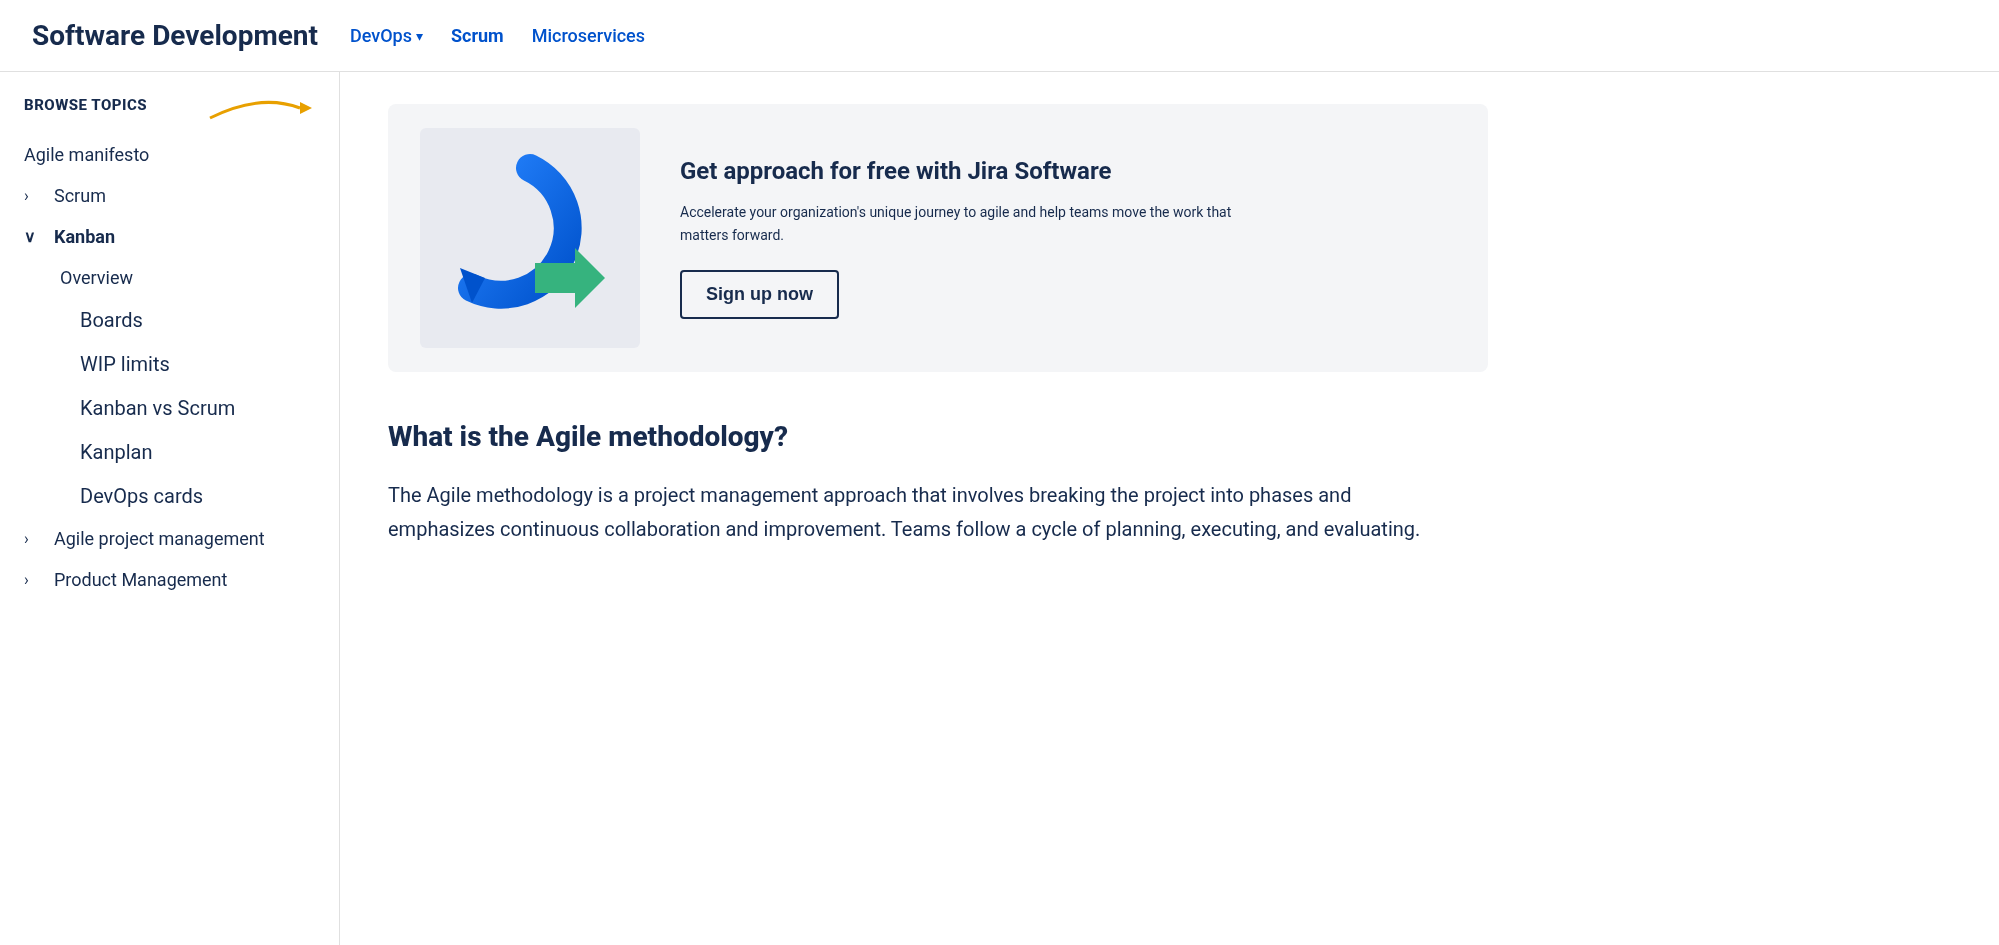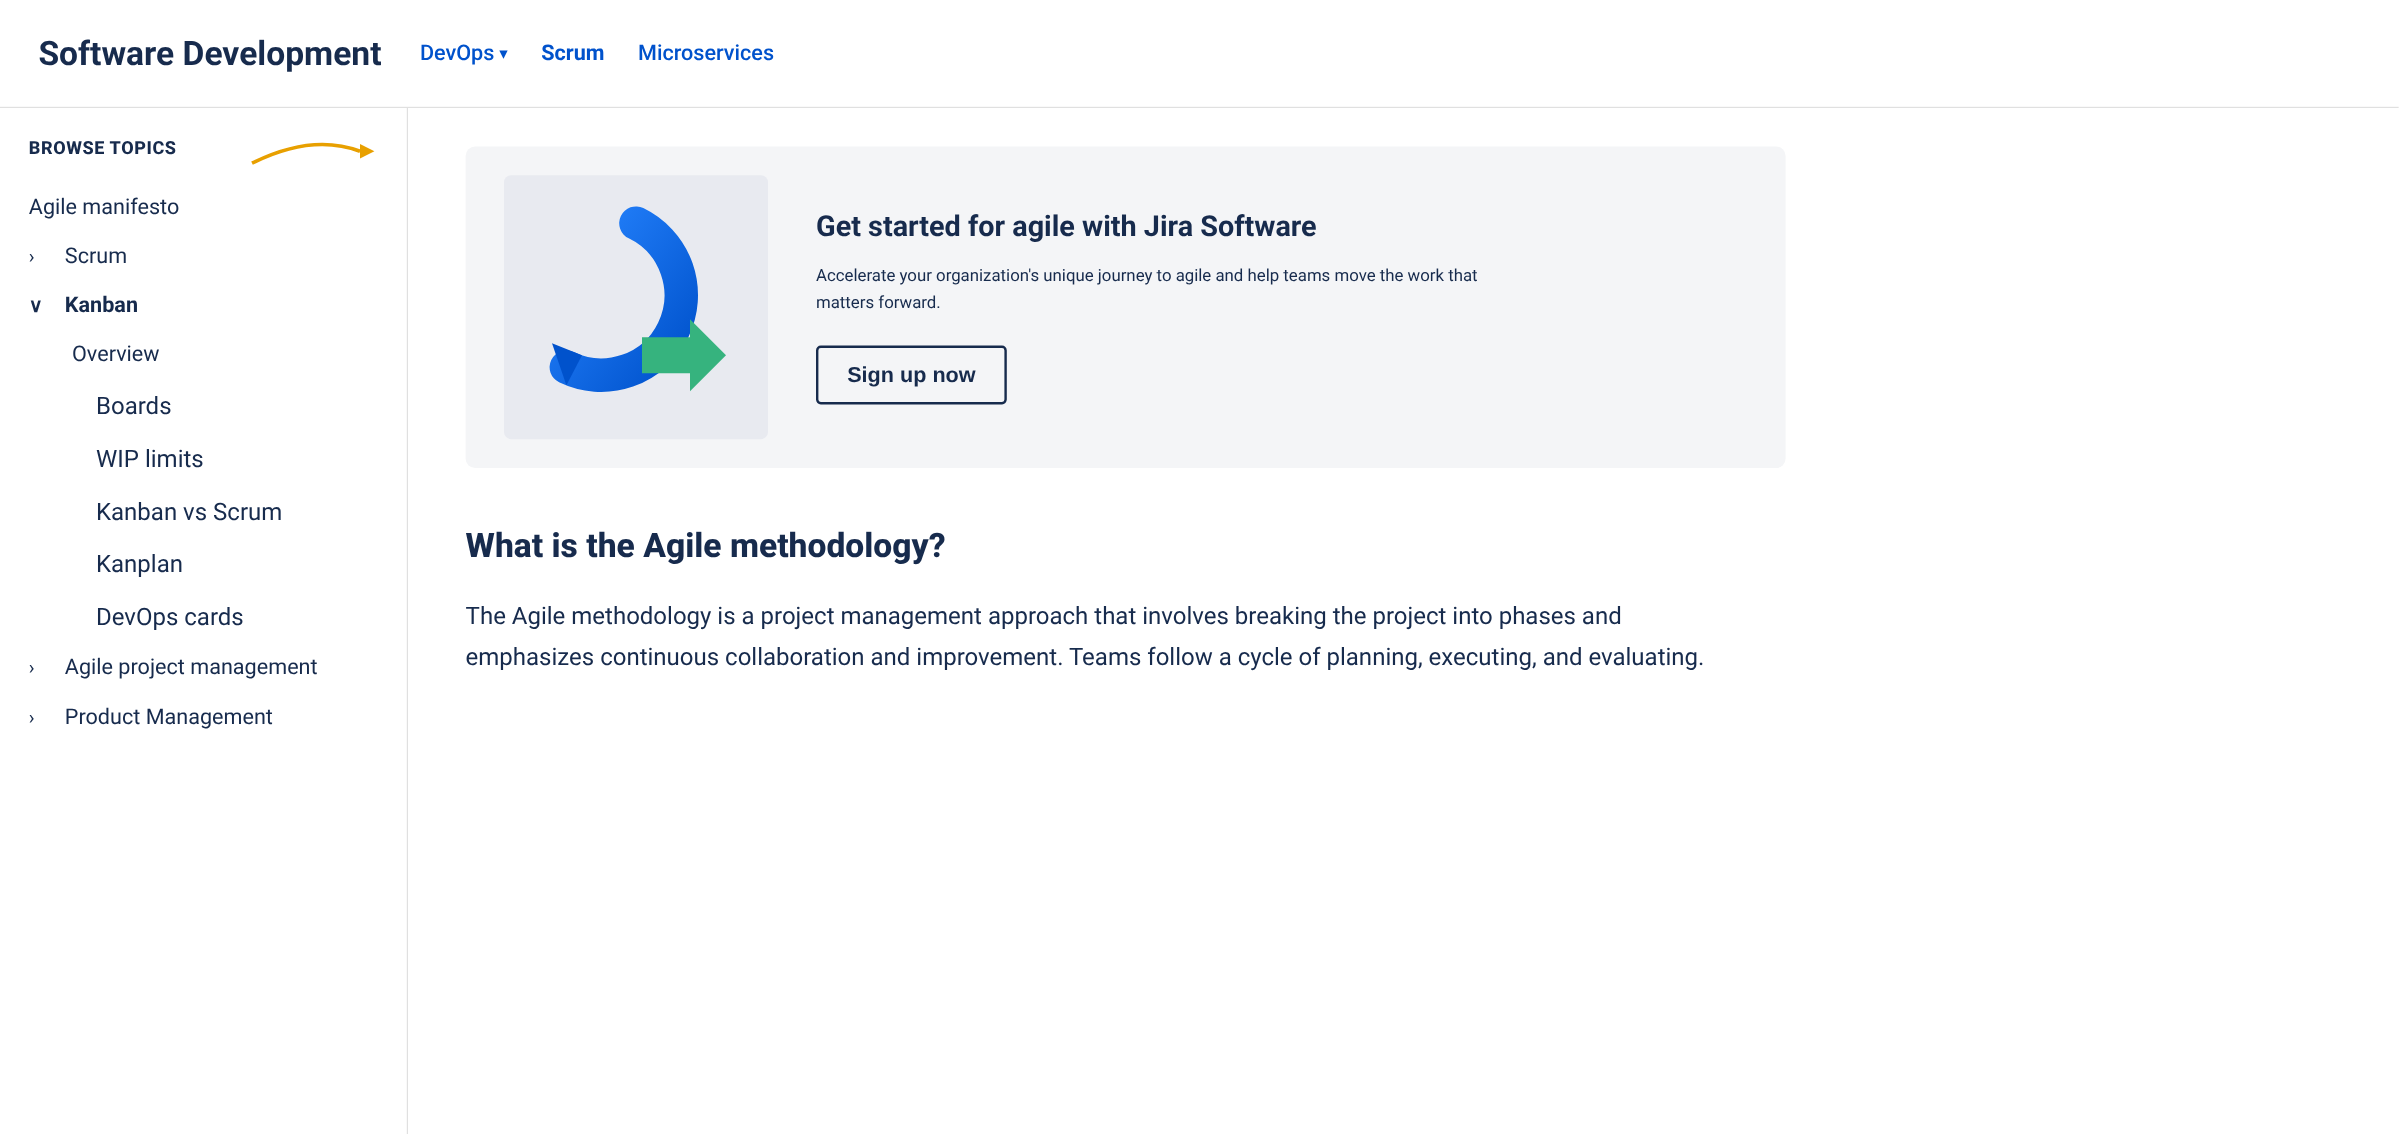--- a/index.html
+++ b/index.html
@@ -3,21 +3,21 @@
   <meta charset="utf-8">
   <style>
     * { box-sizing: border-box; margin: 0; padding: 0; }
     body { font-family: -apple-system, BlinkMacSystemFont, 'Segoe UI', Roboto, sans-serif; background: #fff; color: #172b4d; }
 
     
     .header {
       display: flex;
       align-items: center;
       padding: 0 32px;
-      height: 90px;
+      height: 72px;
       border-bottom: 1px solid #e0e0e0;
       gap: 32px;
     }
     .header-title {
       font-size: 28px;
       font-weight: 700;
       color: #172b4d;
       white-space: nowrap;
     }
     .header-nav {
@@ -284,21 +284,21 @@
           </defs>
 
           <path d="M100 20 A65 65 0 1 1 42 140" stroke="url(#blueGrad)" stroke-width="28" fill="none" stroke-linecap="round"></path>
 
           <polygon points="30,120 55,130 42,155" fill="#0052CC"></polygon>
 
           <polygon points="105,115 145,115 145,100 175,130 145,160 145,145 105,145" fill="#36B37E"></polygon>
         </svg>
       </div>
       <div class="promo-content">
-        <div class="promo-title">Get started for agile with Jira Software</div>
+        <div class="promo-title">Get approach for free with Jira Software</div>
         <div class="promo-desc">Accelerate your organization's unique journey to agile and help teams move the work that matters forward.</div>
         <button class="signup-btn">Sign up now</button>
       </div>
     </div>
 
     <div>
       <h1 class="article-title">What is the Agile methodology?</h1>
       <p class="article-body">The Agile methodology is a project management approach that involves breaking the project into phases and emphasizes continuous collaboration and improvement. Teams follow a cycle of planning, executing, and evaluating.</p>
     </div>
 

